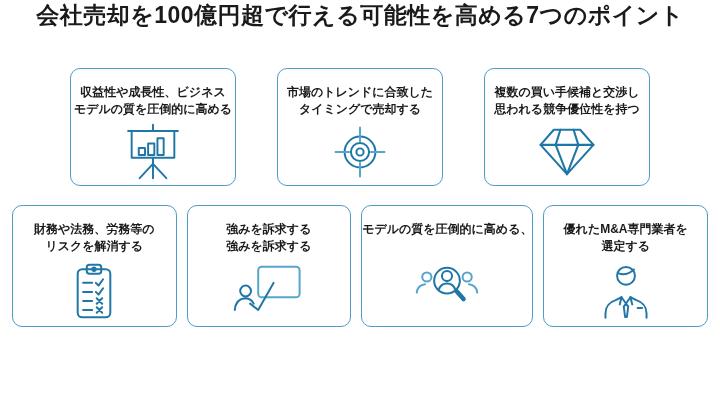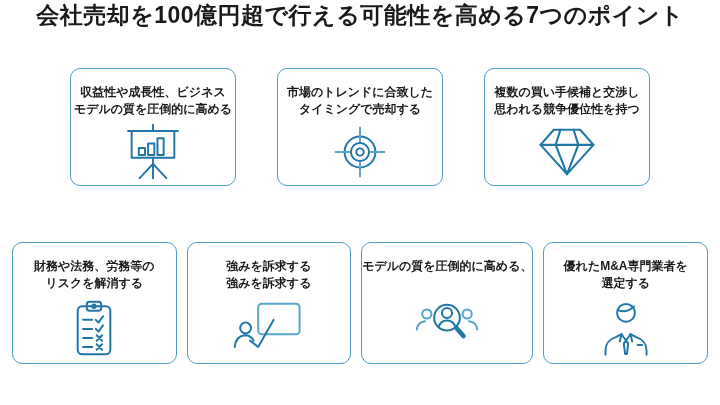--- a/index.html
+++ b/index.html
@@ -20,21 +20,21 @@
   .page-title {
     text-align: center;
     font-size: 23px;
     font-weight: bold;
     letter-spacing: 0.5px;
     color: var(--text);
   }
   .row { display: flex; justify-content: center; }
   .row-top { gap: 41px; margin-top: 37px; }
   .row-top .card { width: 166px; height: 118px; }
-  .row-bottom { gap: 10px; margin-top: 56px; padding: 0 12px; }
+  .row-bottom { gap: 10px; margin-top: 19px; padding: 0 12px; }
   .row-bottom .card { flex: 1 1 0; height: 122px; }
   .card {
     border: 1.5px solid var(--card-border);
     border-radius: 10px;
     background: var(--background);
     display: flex;
     flex-direction: column;
     align-items: center;
     padding-top: 15px;
   }

